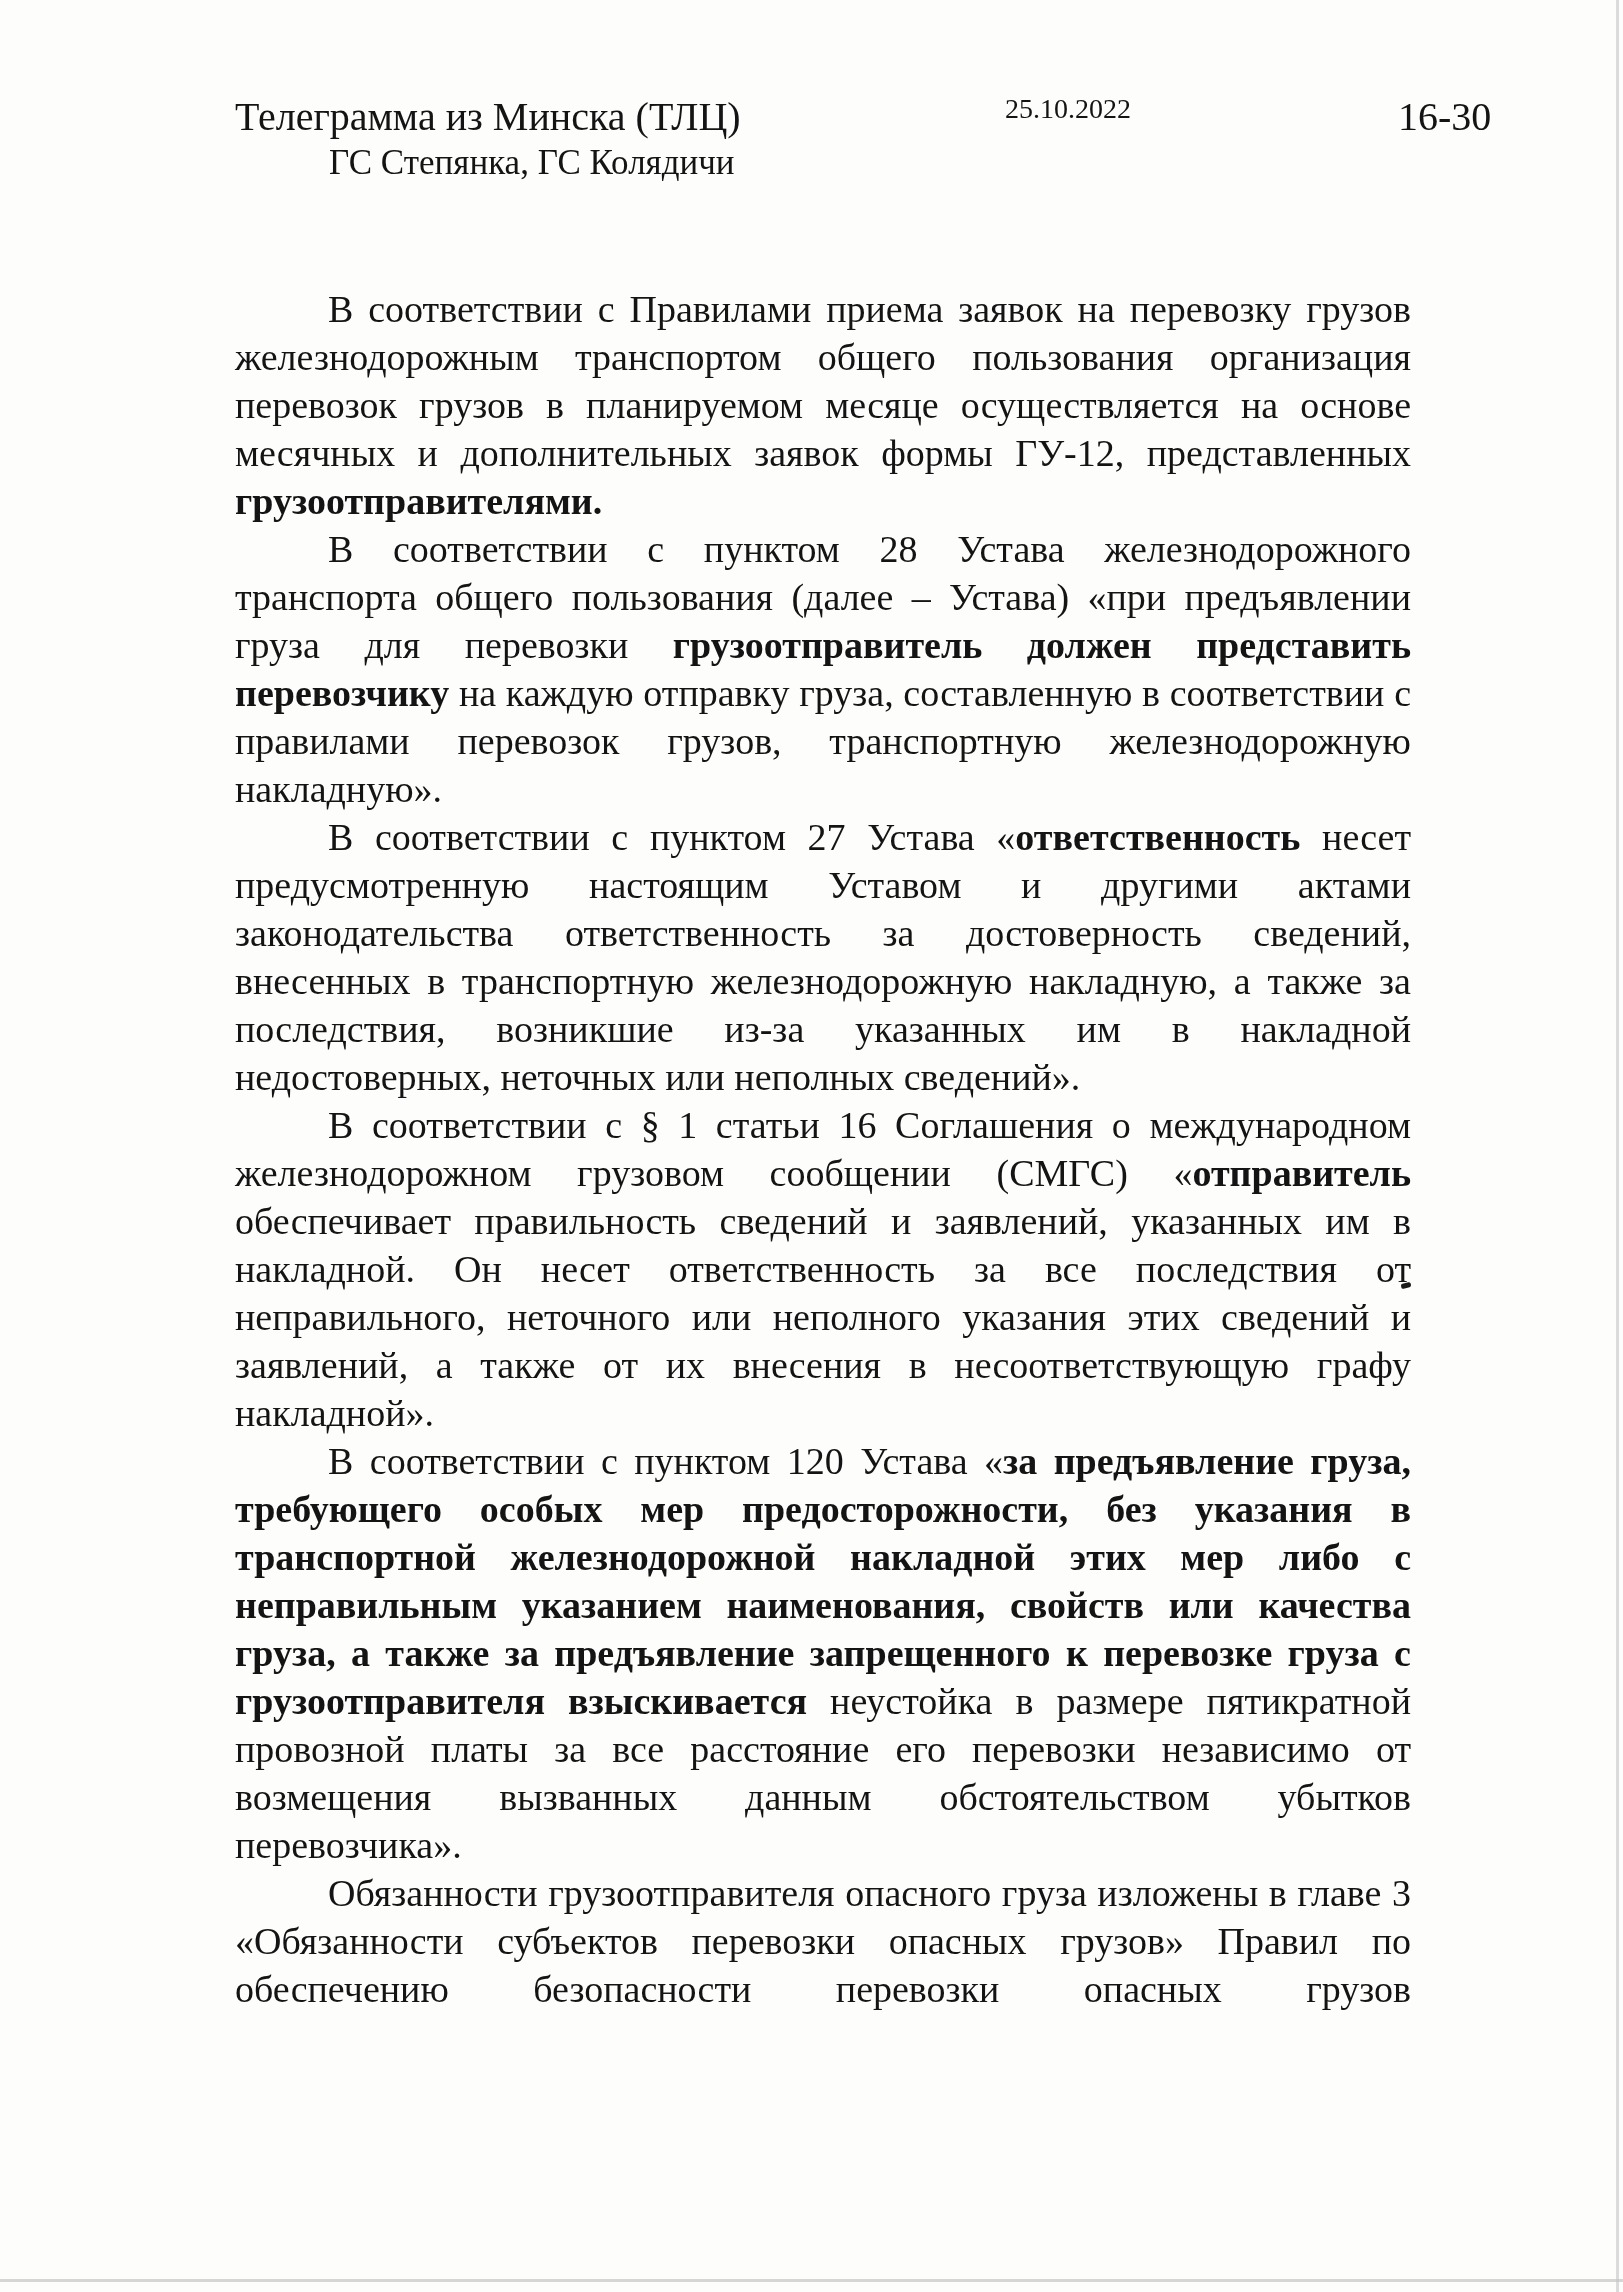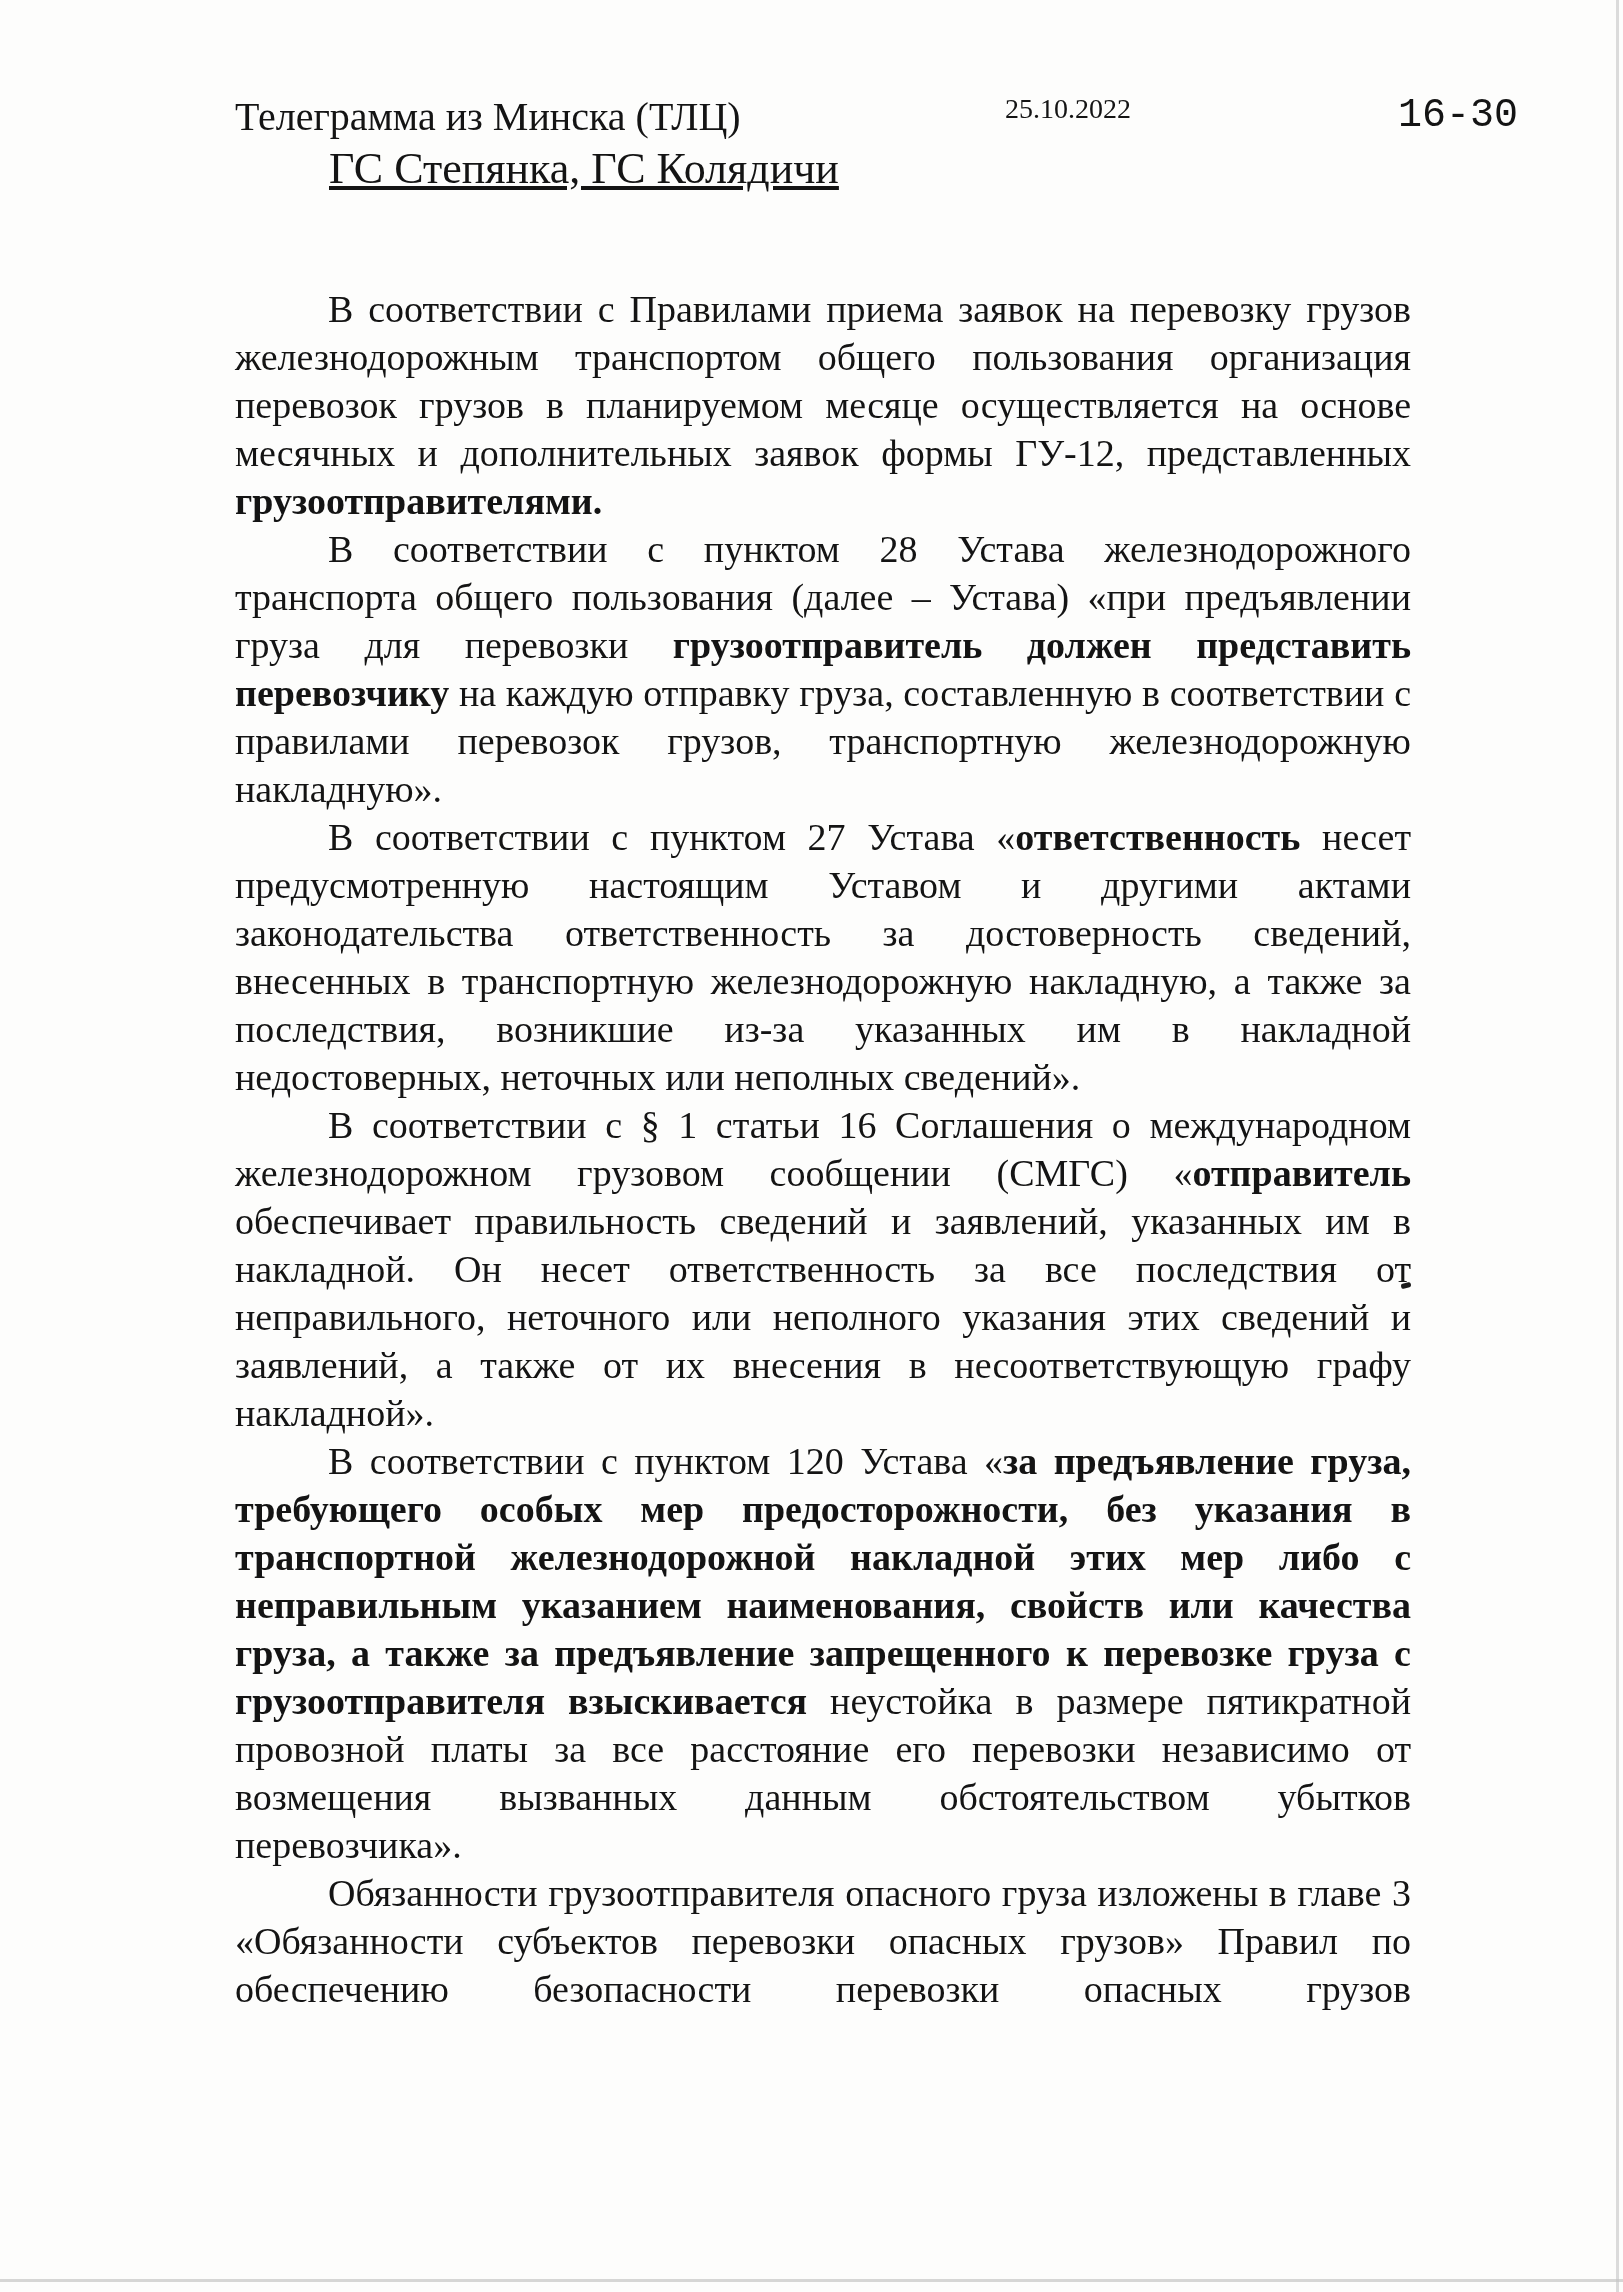--- a/index.html
+++ b/index.html
@@ -31,29 +31,27 @@
     top: 93px;
     font-size: 28px;
     white-space: nowrap;
   }
   .hdr-time {
     position: absolute;
     left: 1398px;
     top: 93px;
     font-size: 40px;
     white-space: nowrap;
-    font-family: Liberation Mono, monospace;
   }
   .hdr-recipients {
     position: absolute;
     left: 329px;
     top: 143px;
-    font-size: 44px;
+    font-size: 35px;
     white-space: nowrap;
-    text-decoration: underline;
   }
   
   .doc-body {
     position: absolute;
     left: 235px;
     top: 285px;
     width: 1176px;
     font-size: 38px;
     line-height: 48px;
     text-align: justify;

